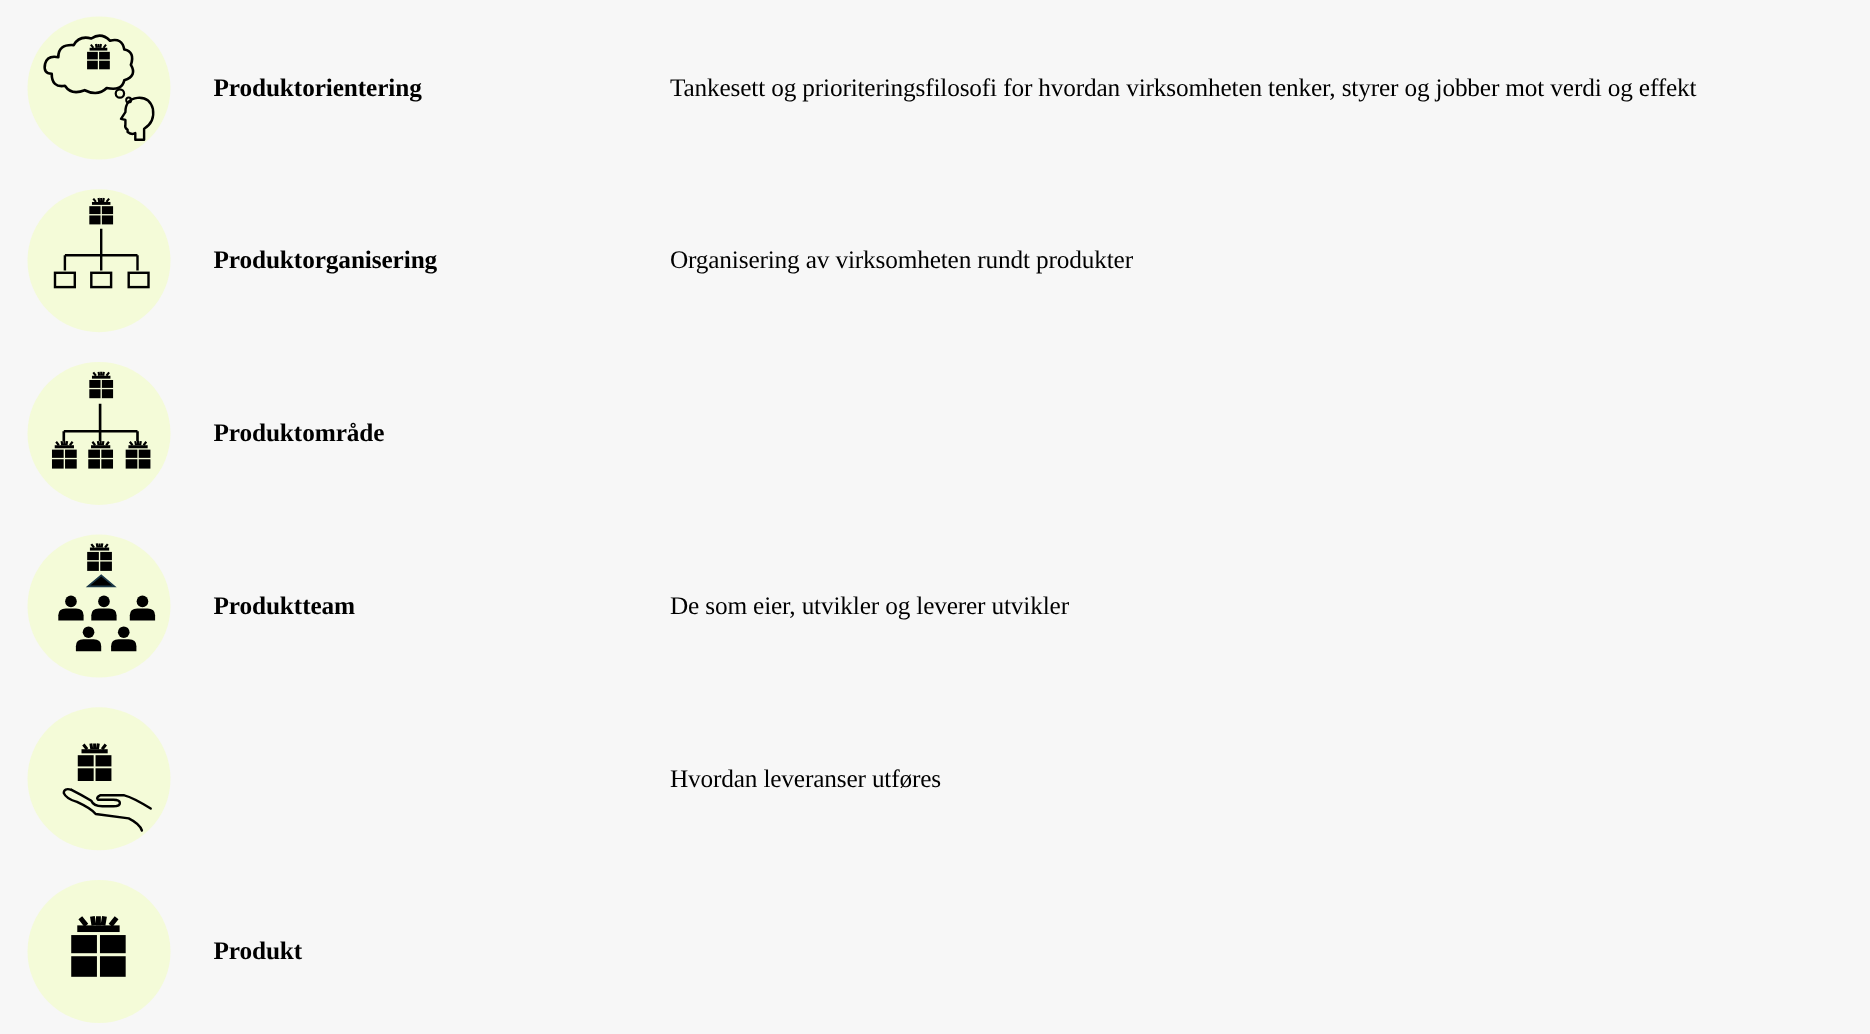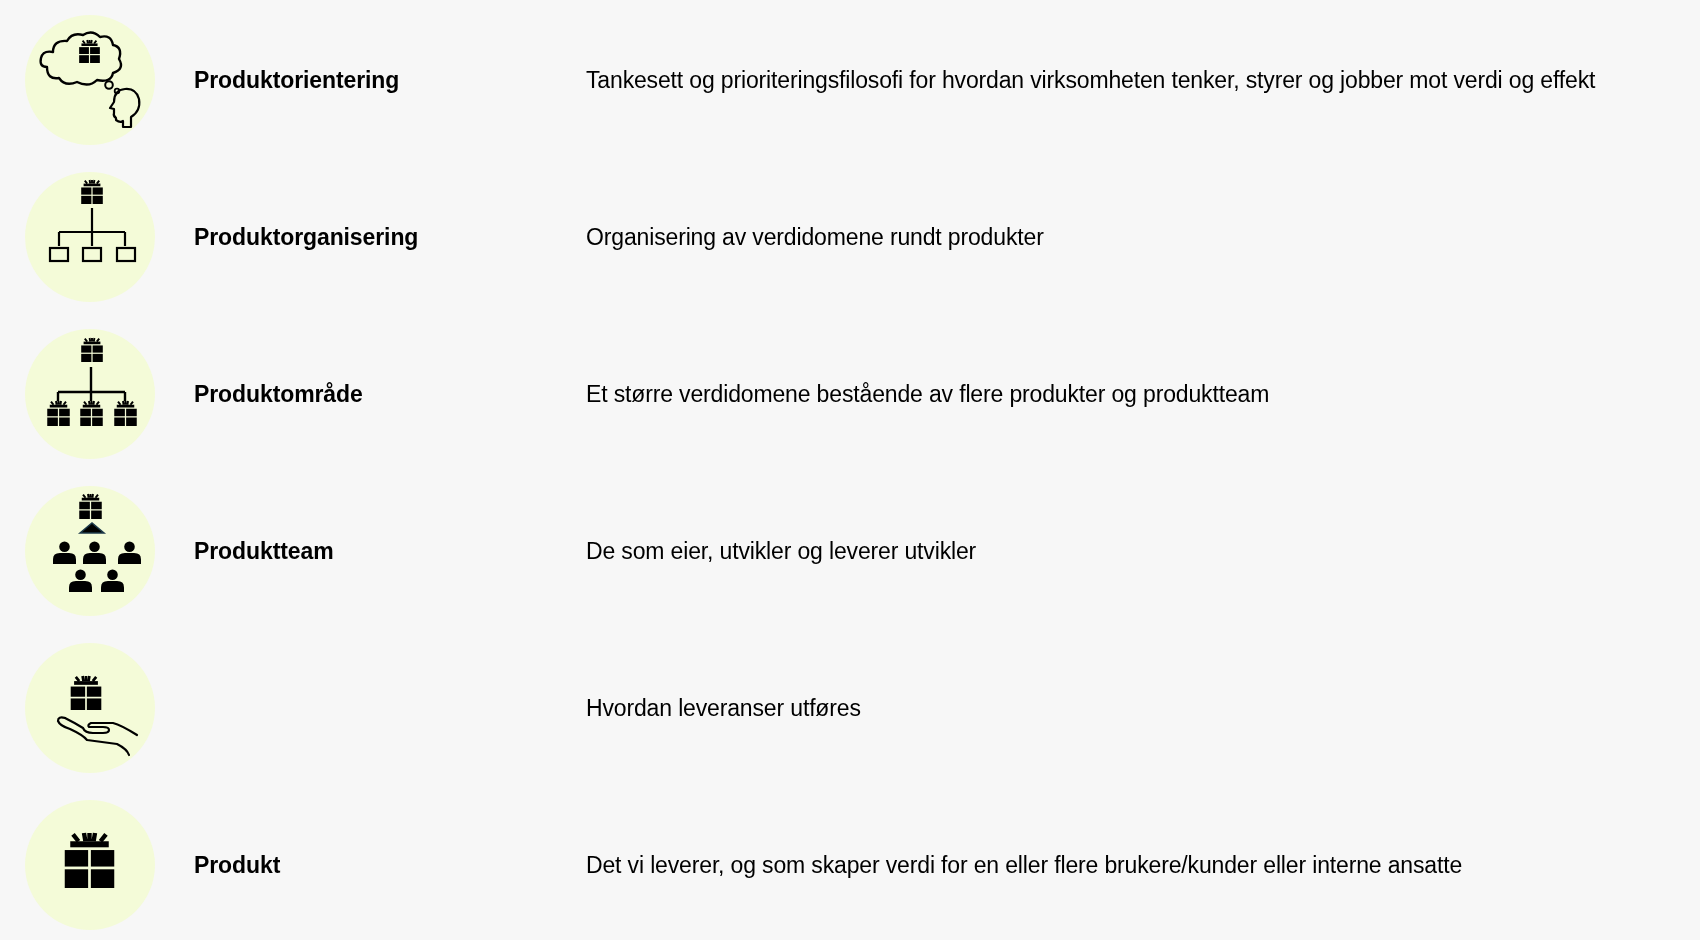--- a/index.html
+++ b/index.html
@@ -13,20 +13,21 @@
       position: relative;
       overflow: hidden;
       font-family: "Liberation Sans", "DejaVu Sans", sans-serif;
       color: #000;
     }
     .row {
       position: absolute;
       left: 0;
       width: 1500px;
       height: 130px;
+      font-family: Liberation Serif, serif;
     }
     .circle {
       position: absolute;
       left: 25px;
       top: 0;
       width: 130px;
       height: 130px;
       border-radius: 50%;
       background: #f4fbd8;
     }
@@ -42,21 +43,21 @@
       left: 194px;
       top: 50%;
       transform: translateY(-50%);
       font-size: 23px;
       font-weight: bold;
       white-space: nowrap;
       letter-spacing: -0.1px;
     }
     .desc {
       position: absolute;
-      left: 586px;
+      left: 609px;
       top: 50%;
       transform: translateY(-50%);
       font-size: 23px;
       font-weight: normal;
       white-space: nowrap;
       letter-spacing: -0.15px;
     }
   </style>
 </head>
 <body>
@@ -104,21 +105,21 @@
       <g transform="translate(55,8) scale(1.2)">
           <use href="#gift"></use>
         </g>
       <path d="M67 36 L67 60 M34 60 L100 60 M34 60 L34 74 M67 60 L67 74 M100 60 L100 74" stroke="#000" stroke-width="2.2" fill="none"></path>
       <rect x="25" y="76" width="18" height="13" fill="none" stroke="#000" stroke-width="2.2"></rect>
       <rect x="58" y="76" width="18" height="13" fill="none" stroke="#000" stroke-width="2.2"></rect>
       <rect x="92" y="76" width="18" height="13" fill="none" stroke="#000" stroke-width="2.2"></rect>
     </svg>
   </div>
   <div class="label">Produktorganisering</div>
-  <div class="desc">Organisering av verdidomene rundt produkter</div>
+  <div class="desc">Organisering av virksomheten rundt produkter</div>
 </div>
 
 <div class="row" style="top:329px;">
   <div class="circle">
     <svg viewBox="0 0 130 130">
       <g transform="translate(55,9) scale(1.2)">
           <use href="#gift"></use>
         </g>
       <path d="M66 38 L66 63 M33 63 L100 63 M33 63 L33 72 M66 63 L66 72 M100 63 L100 72" stroke="#000" stroke-width="2.4" fill="none"></path>
       <g transform="translate(21,72) scale(1.25)">
@@ -126,21 +127,20 @@
         </g>
       <g transform="translate(54,72) scale(1.25)">
           <use href="#gift"></use>
         </g>
       <g transform="translate(88,72) scale(1.25)">
           <use href="#gift"></use>
         </g>
     </svg>
   </div>
   <div class="label">Produktområde</div>
-  <div class="desc">Et større verdidomene bestående av flere produkter og produktteam</div>
 </div>
 
 <div class="row" style="top:486px;">
   <div class="circle">
     <svg viewBox="0 0 130 130">
       <g transform="translate(53,8) scale(1.25)">
           <use href="#gift"></use>
         </g>
       <path d="M55 47 L67 37 L79 47 Z" fill="#000" stroke="#1d3a4a" stroke-width="1.5"></path>
       <g transform="translate(28,55) scale(1.15)">
@@ -179,14 +179,13 @@
 
 <div class="row" style="top:800px;">
   <div class="circle">
     <svg viewBox="0 0 130 130">
       <g transform="translate(37,33) scale(2.75)">
           <use href="#gift"></use>
         </g>
     </svg>
   </div>
   <div class="label">Produkt</div>
-  <div class="desc">Det vi leverer, og som skaper verdi for en eller flere brukere/kunder eller interne ansatte</div>
 </div>
 
 </body></html>

